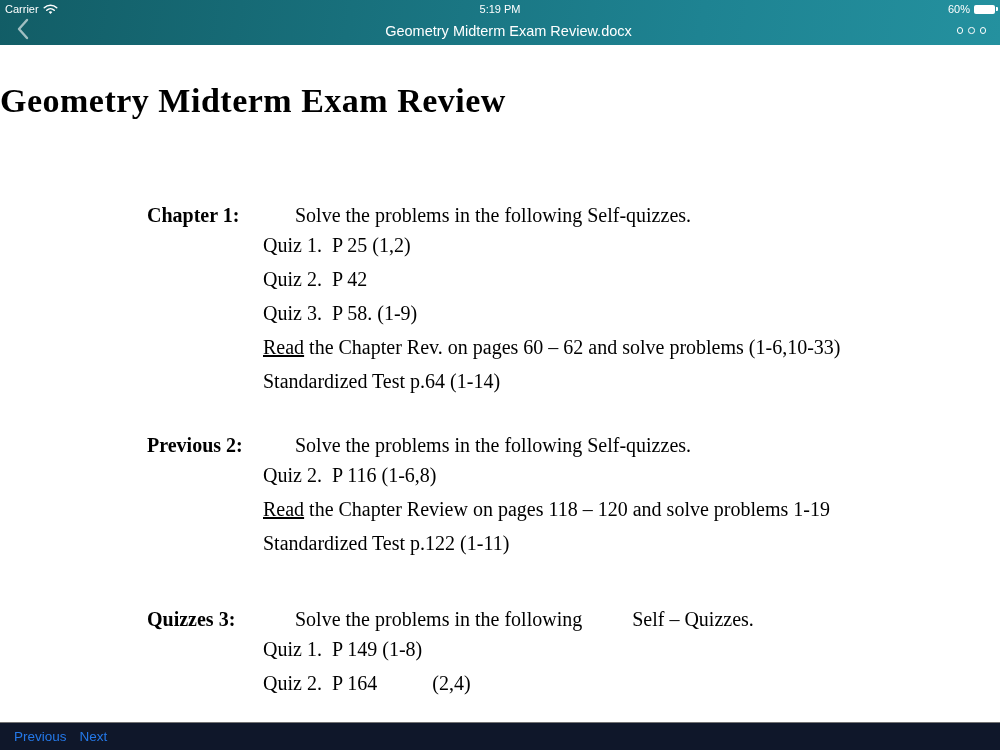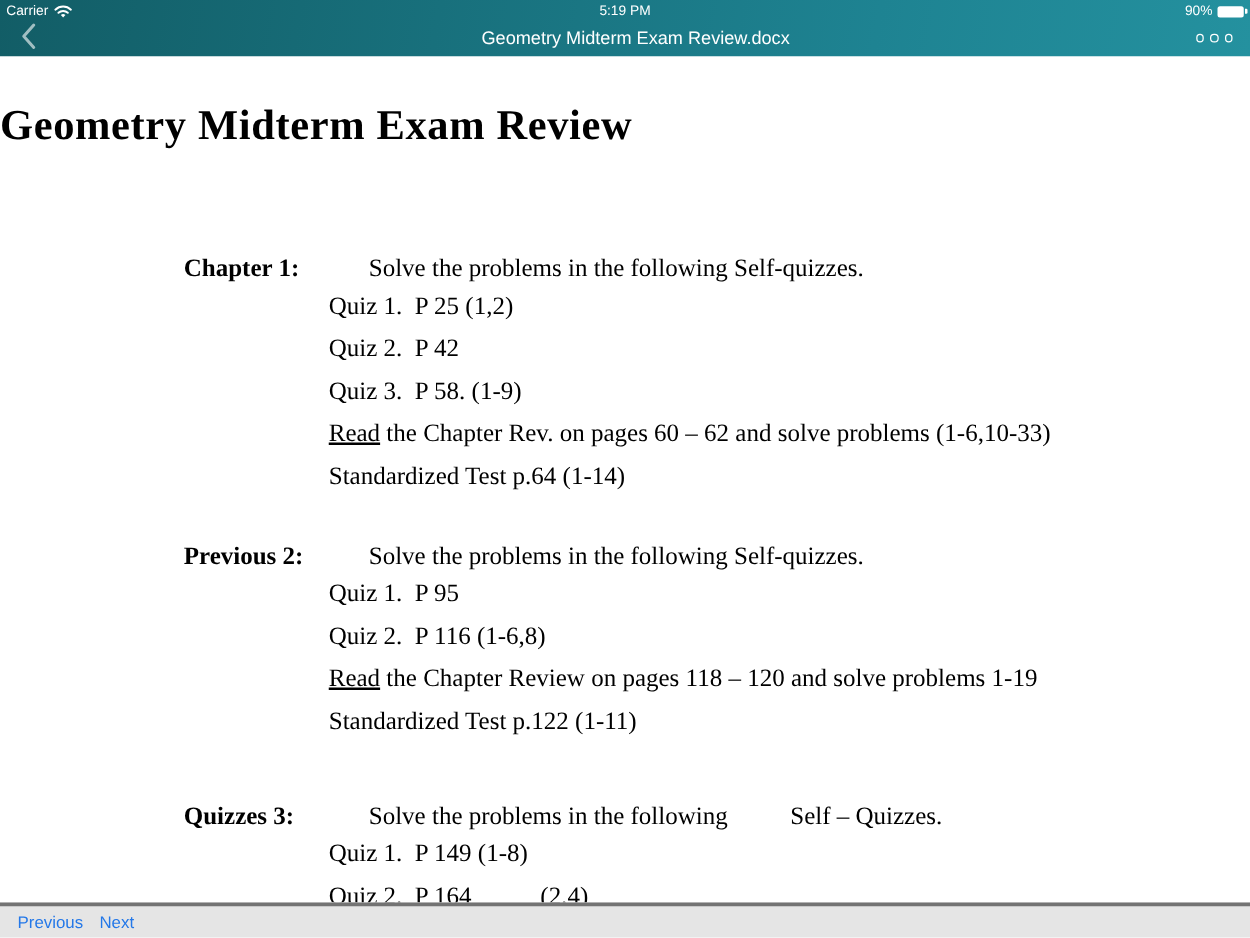--- a/index.html
+++ b/index.html
@@ -47,21 +47,21 @@
   .chapter-line{display:flex;line-height:25px;}
   .chapter-label{font-weight:bold;width:148px;flex:none;}
   .intro{white-space:pre;}
   .line{line-height:34px;margin-left:116px;white-space:pre;}
   .line .u{text-decoration:underline;}
   .chapter + .chapter{margin-top:35px;}
   .chapter:nth-child(3){margin-top:47px;}
   
   .footer{
     position:absolute;left:0;bottom:0;width:1000px;height:28px;
-    background:#e5e5e5;border-top:3px solid #737373;box-sizing:border-box;
+    background:#0f172a;border-top:1px solid #737373;box-sizing:border-box;
     display:flex;align-items:center;padding-left:14px;gap:13px;z-index:4;
   }
   .footer a{color:var(--link-blue);font-size:13.5px;text-decoration:none;cursor:pointer;}
 </style>
 </head>
 <body style="--hdr1: #125d66; --hdr2: #1e8392; --hdr3: #24919f; --link-blue: #2478e8;">
 
 <div class="header">
   <div class="status-bar">
     <div class="status-left">
@@ -69,21 +69,21 @@
       <span class="wifi">
         <svg width="15" height="11" viewBox="0 0 16 12">
           <path d="M1.2 4.1 a9.8 9.8 0 0 1 13.6 0" stroke="#fff" stroke-width="1.7" fill="none" stroke-linecap="round"></path>
           <path d="M3.9 6.8 a6 6 0 0 1 8.2 0" stroke="#fff" stroke-width="1.7" fill="none" stroke-linecap="round"></path>
           <path d="M8 11 L10 8.7 a3 3 0 0 0 -4 0 Z" fill="#fff"></path>
         </svg>
       </span>
     </div>
     <div class="status-time">5:19 PM</div>
     <div class="status-right">
-      <span>90%</span>
+      <span>60%</span>
       <span class="battery"></span>
     </div>
   </div>
   <div class="nav-bar">
     <button class="back-button">
       <span>
         <svg width="13" height="22" viewBox="0 0 13 22">
           <polyline points="11,2 3,11 11,20" stroke="rgba(255,255,255,0.6)" stroke-width="2.4" fill="none" stroke-linecap="round" stroke-linejoin="round"></polyline>
         </svg>
       </span>
@@ -109,21 +109,20 @@
         <div class="line">Quiz 2.  P 42</div>
         <div class="line">Quiz 3.  P 58. (1-9)</div>
         <div class="line"><span class="u">Read</span> the Chapter Rev. on pages 60 – 62 and solve problems (1-6,10-33)</div>
         <div class="line">Standardized Test p.64 (1-14)</div>
       </section>
       <section class="chapter">
         <div class="chapter-line">
           <span class="chapter-label">Previous 2:</span>
           <span class="intro">Solve the problems in the following Self-quizzes.</span>
         </div>
-        <div class="line">Quiz 1.  P 95</div>
         <div class="line">Quiz 2.  P 116 (1-6,8)</div>
         <div class="line"><span class="u">Read</span> the Chapter Review on pages 118 – 120 and solve problems 1-19</div>
         <div class="line">Standardized Test p.122 (1-11)</div>
       </section>
       <section class="chapter">
         <div class="chapter-line">
           <span class="chapter-label">Quizzes 3:</span>
           <span class="intro">Solve the problems in the following          Self – Quizzes.</span>
         </div>
         <div class="line">Quiz 1.  P 149 (1-8)</div>

